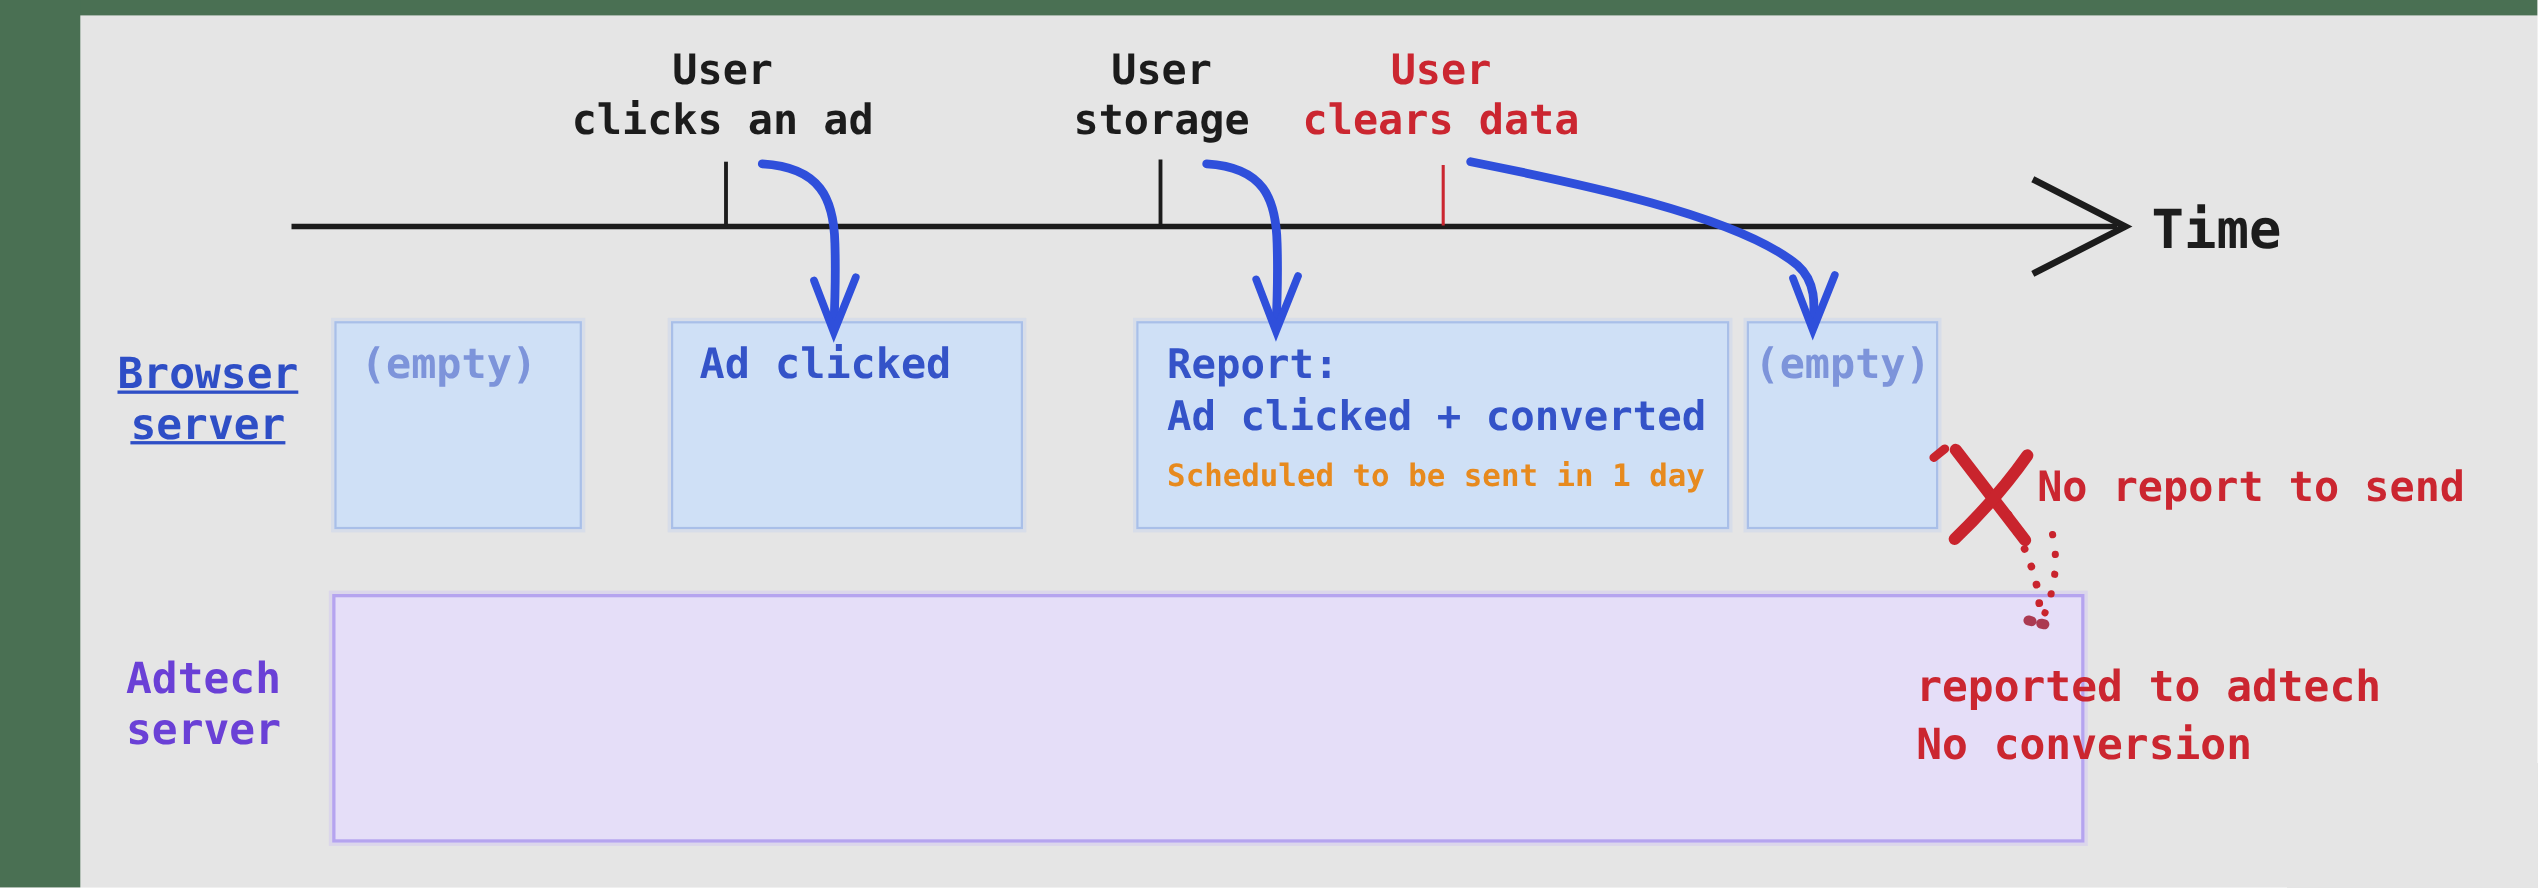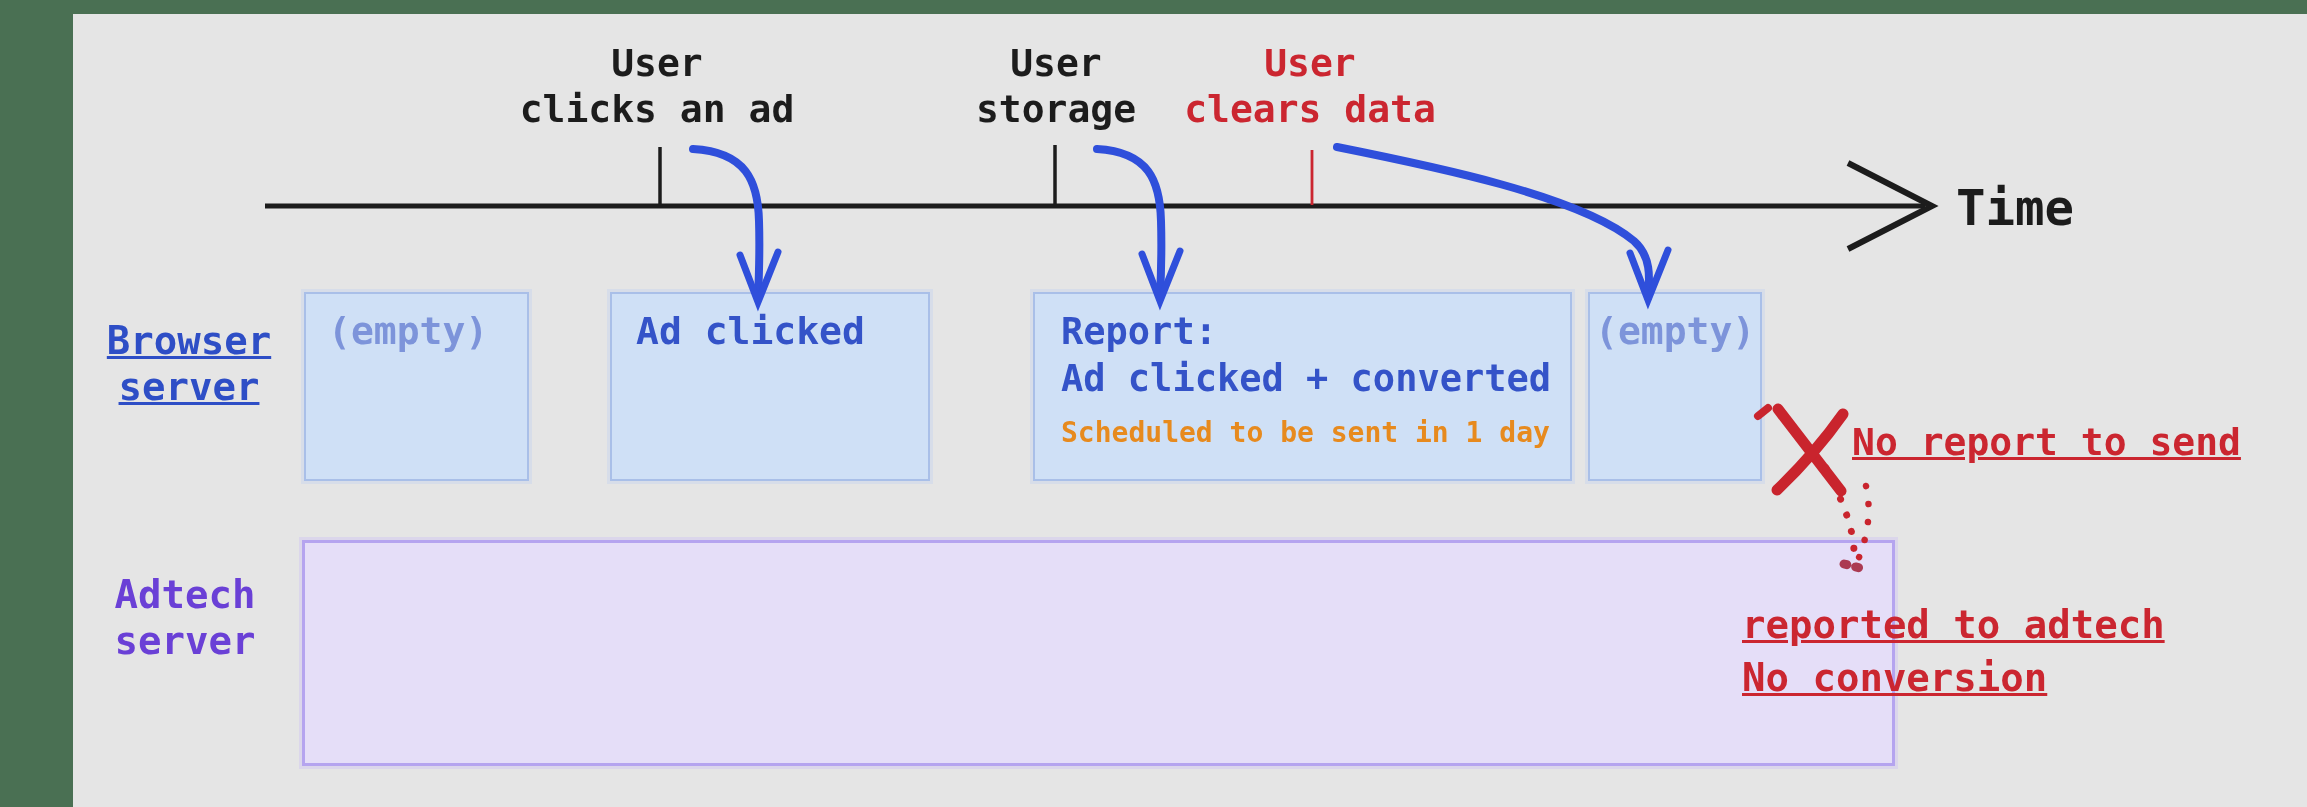--- a/index.html
+++ b/index.html
@@ -17,21 +17,21 @@
   .event{position:absolute;width:340px;text-align:center;font-size:38px;line-height:46px;color:#1c1c1c;z-index:4;}
   .event.ev1{left:487px;top:40px;}
   .event.ev2{left:886px;top:40px;}
   .event.ev3{left:1140px;top:40px;color:#cb2630;}
 
   .time-label{position:absolute;left:1956px;top:180px;font-size:49px;color:#1c1c1c;z-index:4;}
 
   
   .row-label{position:absolute;width:210px;text-align:center;font-size:39px;line-height:46px;z-index:4;}
   .row-label.browser{left:84px;top:318px;color:#2e4ec6;text-decoration:underline;}
-  .row-label.adtech{left:80px;top:572px;color:#6a40d6;}
+  .row-label.adtech{left:80px;top:595px;color:#6a40d6;}
 
   
   .sbox{
     position:absolute;top:292px;height:189px;box-sizing:border-box;
     background:#cfe0f6;border:2px solid #a9bfe8;box-shadow:0 0 0 3px rgba(190,205,240,.35);
     z-index:2;font-size:38px;line-height:46px;
   }
   .sbox.b1{left:304px;width:225px;padding:14px 0 0 22px;}
   .sbox.b2{left:610px;width:320px;padding:14px 0 0 24px;}
   .sbox.b3{left:1033px;width:539px;padding:14px 16px 0 26px;font-size:37px;line-height:47px;}
@@ -40,21 +40,21 @@
   .strong{color:#3453c8;}
   .note{color:#e78a1e;font-size:28px;line-height:30px;margin-top:16px;}
 
   
   .purple-box{
     position:absolute;left:302px;top:540px;width:1593px;height:226px;box-sizing:border-box;
     background:#e5def8;border:3px solid #b5a4ef;box-shadow:0 0 0 3px rgba(200,185,245,.35);z-index:1;
   }
 
   
-  .red-note{position:absolute;color:#cb2630;z-index:6;text-decoration:underline;}
+  .red-note{position:absolute;color:#cb2630;z-index:6;}
   .red-note.nr{left:1852px;top:422px;font-size:38px;line-height:40px;}
   .red-note.nc{left:1742px;top:598px;font-size:39px;line-height:53px;}
 </style>
 </head>
 <body>
 
 <div class="stage">
 
   <div class="frame-top"></div>
   <div class="frame-left"></div>

